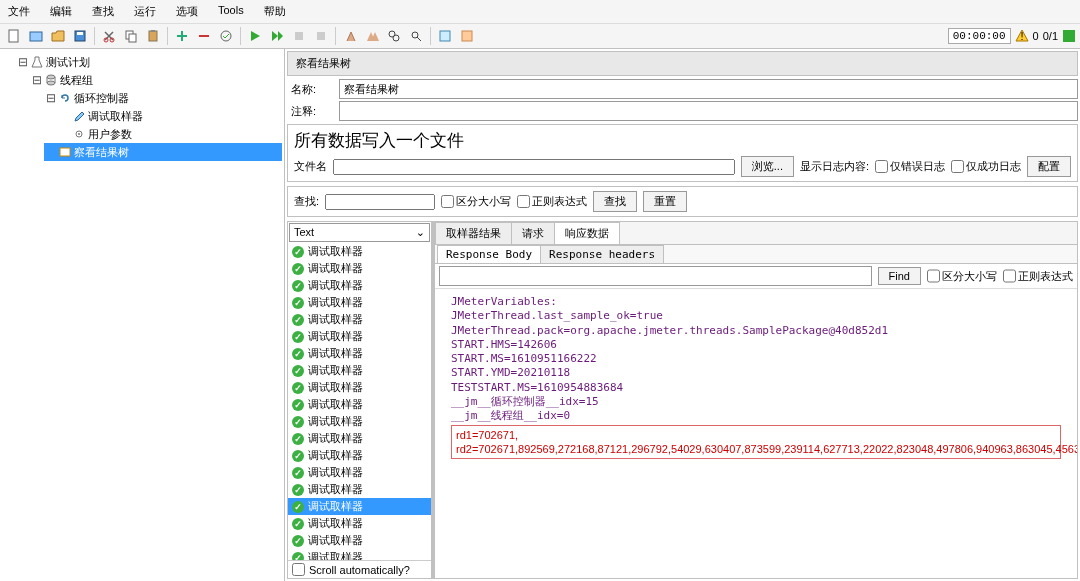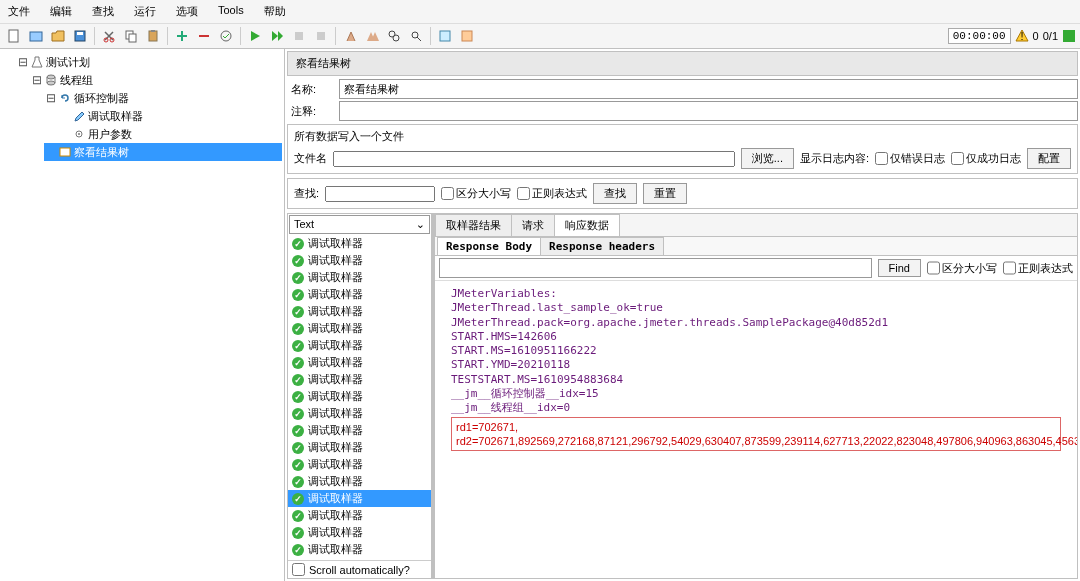--- a/index.html
+++ b/index.html
@@ -18,38 +18,38 @@
 .tree .row { display: flex; align-items: center; gap: 2px; padding: 1px 2px; }
 .tree .row.sel { background: #3399ff; color: #fff; }
 .tree .expander { width: 10px; height: 10px; display: inline-flex; align-items: center; justify-content: center; font-size: 12px; color: #555; }
 .icon { width: 14px; height: 14px; display: inline-flex; align-items: center; justify-content: center; }
 .right-pane { flex: 1; display: flex; flex-direction: column; overflow: hidden; }
 .panel-title { background: #e8e8e8; border: 1px solid #c0c0c0; margin: 2px; padding: 4px 8px; font-weight: normal; }
 .form-row { display: flex; align-items: center; margin: 1px 2px; }
 .form-row label { width: 52px; padding: 0 4px; }
 .form-row input[type=text] { flex: 1; border: 1px solid #999; padding: 2px 4px; height: 20px; }
 .group { border: 1px solid #c0c0c0; margin: 2px; padding: 2px; }
-.group-title { font-size: 11px; padding: 2px 4px; }
+.group-title { font-size: 17px; padding: 2px 4px; }
 .group-body { display: flex; align-items: center; gap: 6px; padding: 2px 4px; flex-wrap: wrap; }
 .btn { border: 1px solid #999; background: #f3f3f3; padding: 2px 10px; cursor: pointer; }
 .chk { display: flex; align-items: center; gap: 2px; }
 .results-split { flex: 1; display: flex; margin: 2px; border: 1px solid #c0c0c0; overflow: hidden; }
 .result-list { width: 147px; border-right: 4px solid #c0c0c0; display: flex; flex-direction: column; }
 .text-dd { border: 1px solid #999; margin: 1px; padding: 2px 4px; display: flex; justify-content: space-between; font-family: monospace; }
 .rl-items { flex: 1; overflow: auto; }
 .rl-item { display: flex; align-items: center; gap: 4px; padding: 1px 4px; white-space: nowrap; }
 .rl-item.sel { background: #3399ff; color: #fff; }
 .ok-ico { width: 12px; height: 12px; border-radius: 50%; background: #3cb043; display: inline-flex; align-items: center; justify-content: center; color: #fff; font-size: 9px; font-weight: bold; }
 .scroll-auto { border-top: 1px solid #ccc; padding: 2px 4px; display: flex; align-items: center; gap: 4px; }
 .result-detail { flex: 1; display: flex; flex-direction: column; overflow: hidden; }
 .tabs { display: flex; border-bottom: 1px solid #c0c0c0; background: #f5f5f5; }
 .tab { padding: 3px 10px; border: 1px solid #c0c0c0; border-bottom: none; background: #eee; margin-right: -1px; cursor: pointer; }
 .tab.active { background: #fff; }
 .subtabs { display: flex; border-bottom: 1px solid #c0c0c0; background: #f8f8f8; padding-left: 2px; }
-.subtab { padding: 2px 8px; border: 1px solid #c0c0c0; border-bottom: none; background: #eee; margin-right: -1px; font-family: monospace; cursor: pointer; font-weight: bold; }
+.subtab { padding: 2px 8px; border: 1px solid #c0c0c0; border-bottom: none; background: #eee; margin-right: -1px; font-family: monospace; cursor: pointer; }
 .subtab.active { background: #fff; }
 .findbar { display: flex; align-items: center; gap: 6px; padding: 2px 4px; border-bottom: 1px solid #ddd; }
 .findbar input { flex: 1; border: 1px solid #999; padding: 2px; height: 20px; }
 .response-body { flex: 1; padding: 6px 16px; font-family: monospace; font-size: 11px; color: #6a1a7a; overflow: auto; white-space: pre-wrap; line-height: 1.3; position: relative; }
 .response-body .hl { color: #c00; border: 1px solid #d66; padding: 2px 4px; display: block; margin-top: 1px; }
 svg { display: block; }
 </style>
 </head>
 <body>
 

